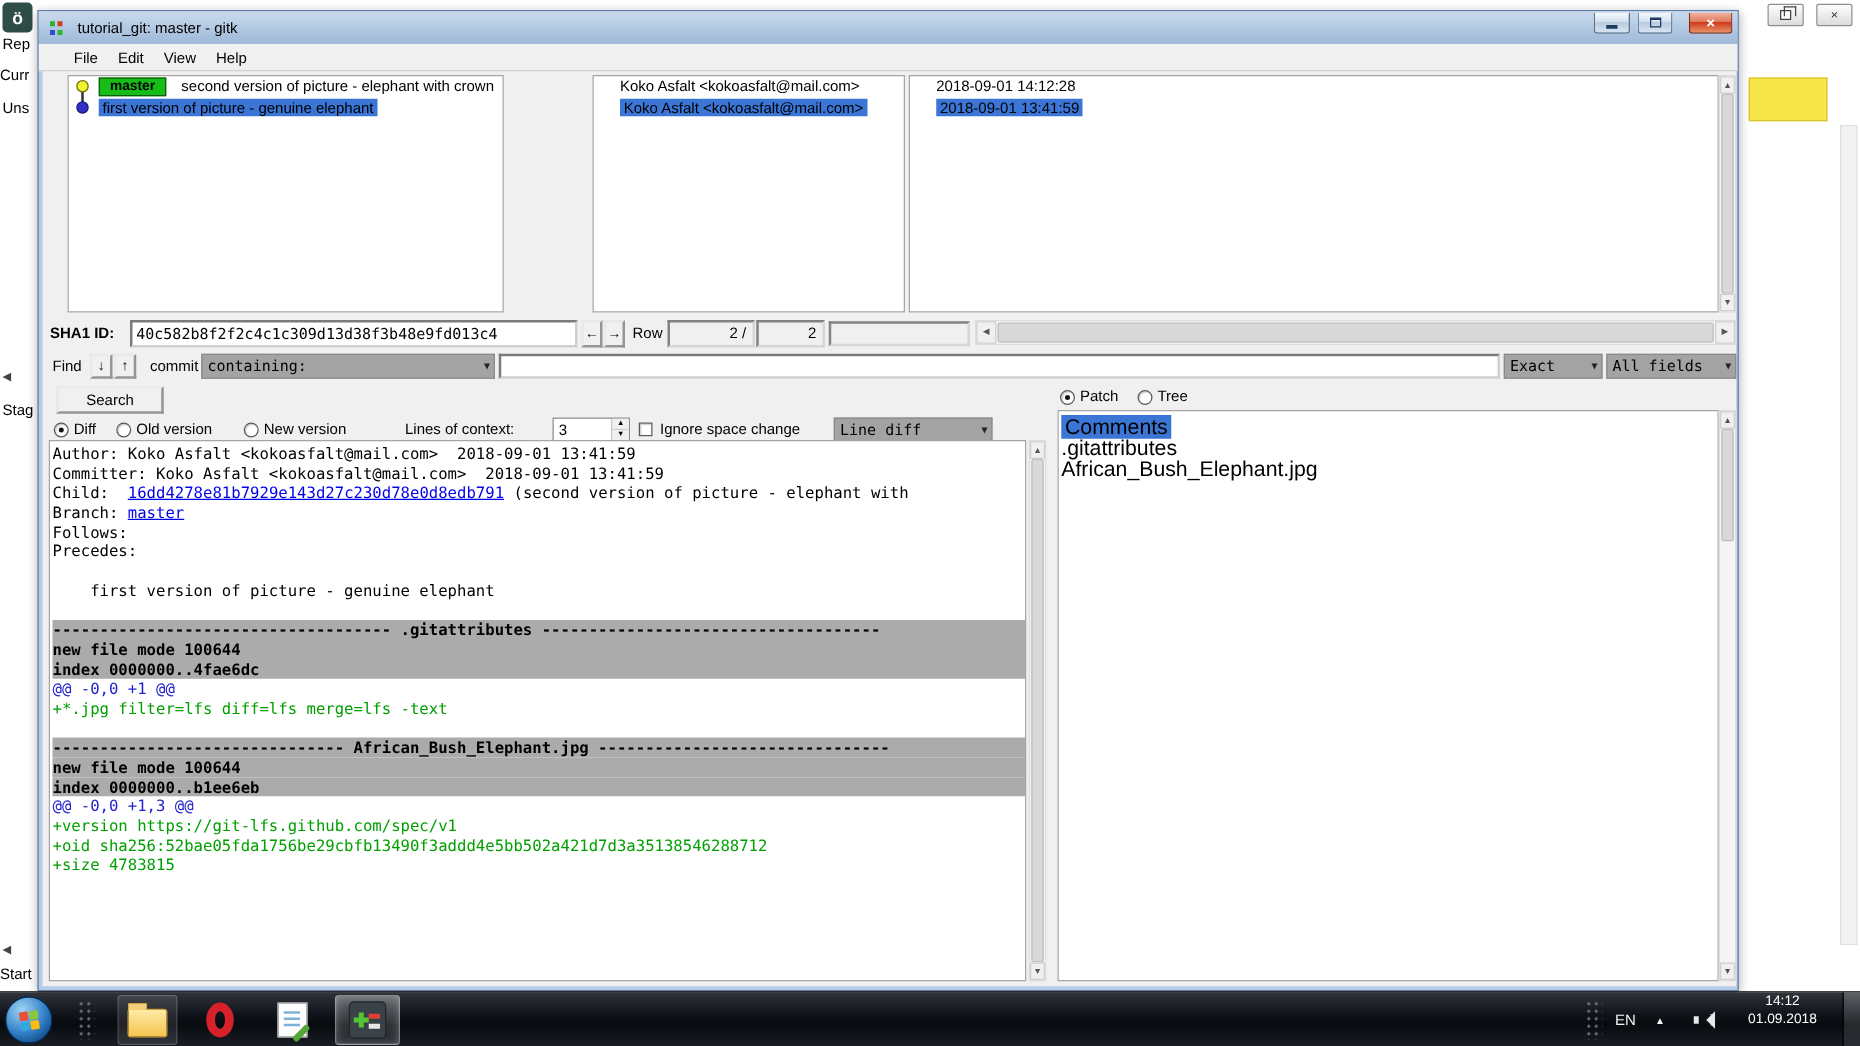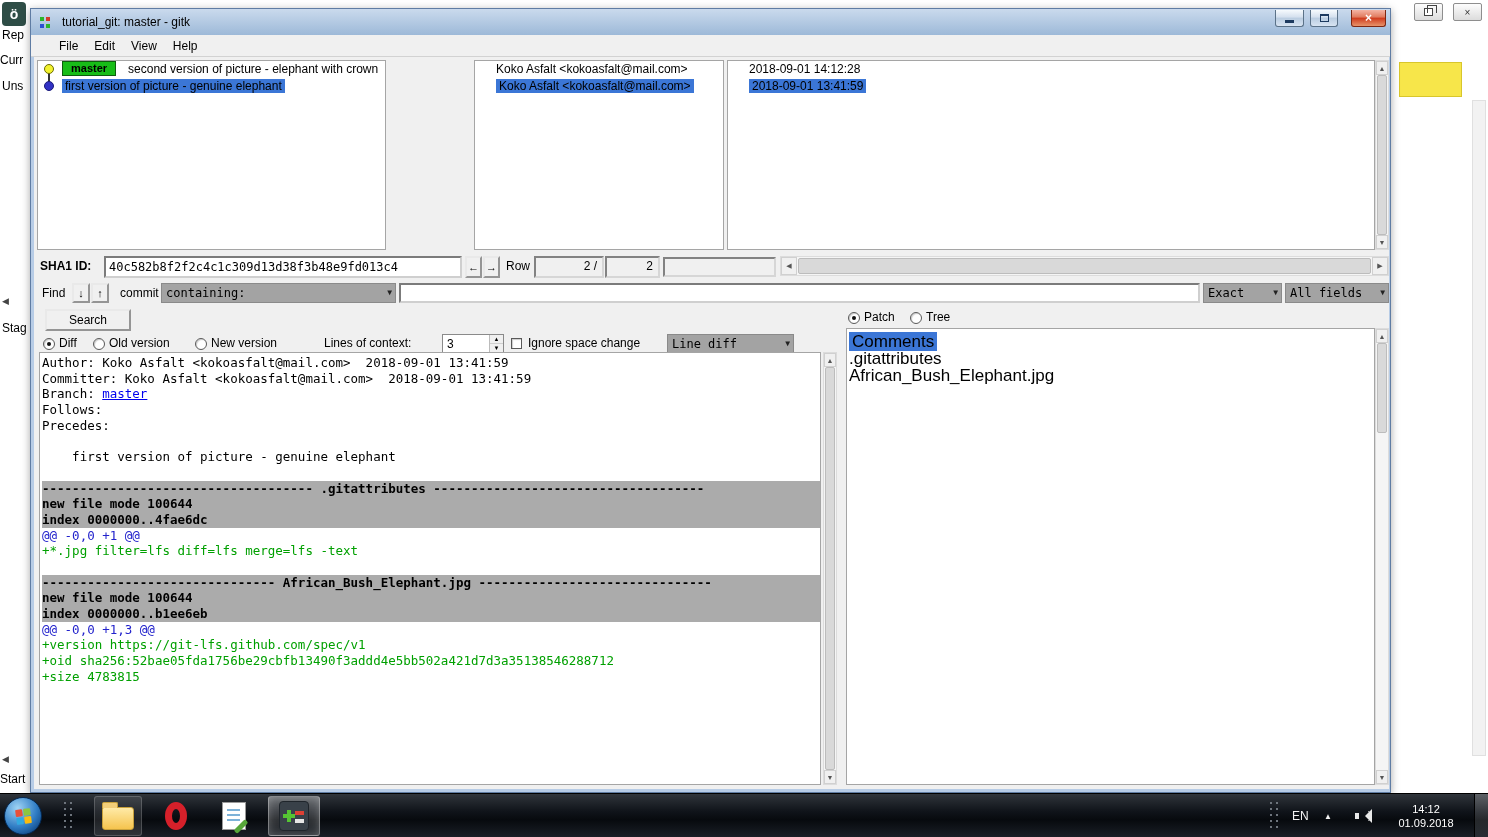--- a/index.html
+++ b/index.html
@@ -101,21 +101,21 @@
   .icon-git .plus { position:absolute; left:3px; top:8px; width:12px; height:12px; }
   .icon-git .plus::before { content:""; position:absolute; left:4px; top:0; width:4px; height:12px; background:#55c433; }
   .icon-git .plus::after { content:""; position:absolute; left:0; top:4px; width:12px; height:4px; background:#55c433; }
   .icon-git .minus { position:absolute; right:4px; top:9px; width:9px; height:4px; background:#dd4034; }
   .icon-git .whitebar { position:absolute; right:4px; top:17px; width:9px; height:4px; background:#e6e6e6; }
   .tray-txt { position:absolute; color:#f2f2f2; font-size:12px; top:0; height:44px; display:flex; align-items:center; }
   .speaker { position:absolute; left:1355px; top:15px; width:16px; height:14px; }
   .speaker .box { position:absolute; left:0; top:4px; width:4px; height:6px; background:#e8e8e8; }
   .speaker .cone { position:absolute; left:3px; top:0; width:0; height:0; border:7px solid transparent; border-right:7px solid #e8e8e8; }
   .speaker .wave { position:absolute; left:13px; top:1px; color:#e8e8e8; font-size:10px; }
-  .clock { position:absolute; left:1388px; top:0; width:76px; height:44px; color:#fff; font-size:11px; line-height:14px; display:flex; flex-direction:column; align-items:center; justify-content:center; }
+  .clock { position:absolute; left:1388px; top:0; width:76px; height:44px; color:#fff; font-size:11px; line-height:14px; display:flex; flex-direction:column; align-items:center; justify-content:flex-start; }
   .show-desktop { position:absolute; left:1474px; top:0; width:14px; height:44px; border-left:1px solid #000; background:linear-gradient(180deg,rgba(255,255,255,.22),rgba(255,255,255,.06)); }
 </style>
 </head>
 <body>
 
 <div class="bg-app-icon">ö</div>
 <div class="bg-frag" style="left:2px;top:28px">Rep</div>
 <div class="bg-frag" style="left:0;top:53px">Curr</div>
 <div class="bg-frag" style="left:2px;top:79px">Uns</div>
 <div class="bg-arrow" style="left:2px;top:296px">◀</div>
@@ -147,21 +147,21 @@
   </div>
   <div class="menubar" id="menu-bar">
       <span class="menu-item">File</span>
       <span class="menu-item">Edit</span>
       <span class="menu-item">View</span>
       <span class="menu-item">Help</span>
     </div>
 
   <div class="client">
 
-    <div class="pane" style="left:3px;top:3px;width:349px;height:190px">
+    <div class="pane" style="left:20px;top:3px;width:349px;height:190px">
       <div class="graph-line"></div>
       <div id="graph-rows">
           <div class="crow"><span class="dot yellow"></span><span class="ref">master</span><span class="subject">second version of picture - elephant with crown</span></div>
           <div class="crow"><span class="dot blue"></span><span class="subject sel">first version of picture - genuine elephant</span></div>
         </div>
     </div>
     <div class="splitter" style="left:437px;top:3px;height:190px"></div>
     <div class="pane" style="left:440px;top:3px;width:250px;height:190px">
       <div id="author-rows">
           <div class="crow trow"><span>Koko Asfalt &lt;kokoasfalt@mail.com&gt;</span></div>
@@ -240,20 +240,21 @@
     <div class="lbl" style="left:494px;top:279px">Ignore space change</div>
     <div class="combo" style="left:633px;top:277px;width:127px;height:20px">
       <span>Line diff</span>
       <span class="arr">▼</span>
     </div>
 
     <div class="pane diff-pane" style="left:5px;top:295px;width:782px;height:433px">
       <div id="diff-lines">
           <div class="diff-line"><span class="sp-plain">Author: Koko Asfalt &lt;kokoasfalt@mail.com&gt;  2018-09-01 13:41:59</span></div>
           <div class="diff-line"><span class="sp-plain">Committer: Koko Asfalt &lt;kokoasfalt@mail.com&gt;  2018-09-01 13:41:59</span></div>
+          <div class="diff-line"><span class="sp-plain">Child:  </span><a class="sp-link">16dd4278e81b7929e143d27c230d78e0d8edb791</a><span class="sp-plain"> (second version of picture - elephant with</span></div>
           <div class="diff-line"><span class="sp-plain">Branch: </span><a class="sp-link">master</a></div>
           <div class="diff-line"><span class="sp-plain">Follows: </span></div>
           <div class="diff-line"><span class="sp-plain">Precedes: </span></div>
           <div class="diff-line">&nbsp;</div>
           <div class="diff-line"><span class="sp-plain">    first version of picture - genuine elephant</span></div>
           <div class="diff-line">&nbsp;</div>
           <div class="diff-line head"><span class="sp-plain">------------------------------------ .gitattributes ------------------------------------</span></div>
           <div class="diff-line head"><span class="sp-plain">new file mode 100644</span></div>
           <div class="diff-line head"><span class="sp-plain">index 0000000..4fae6dc</span></div>
           <div class="diff-line"><span class="sp-hunk">@@ -0,0 +1 @@</span></div>

